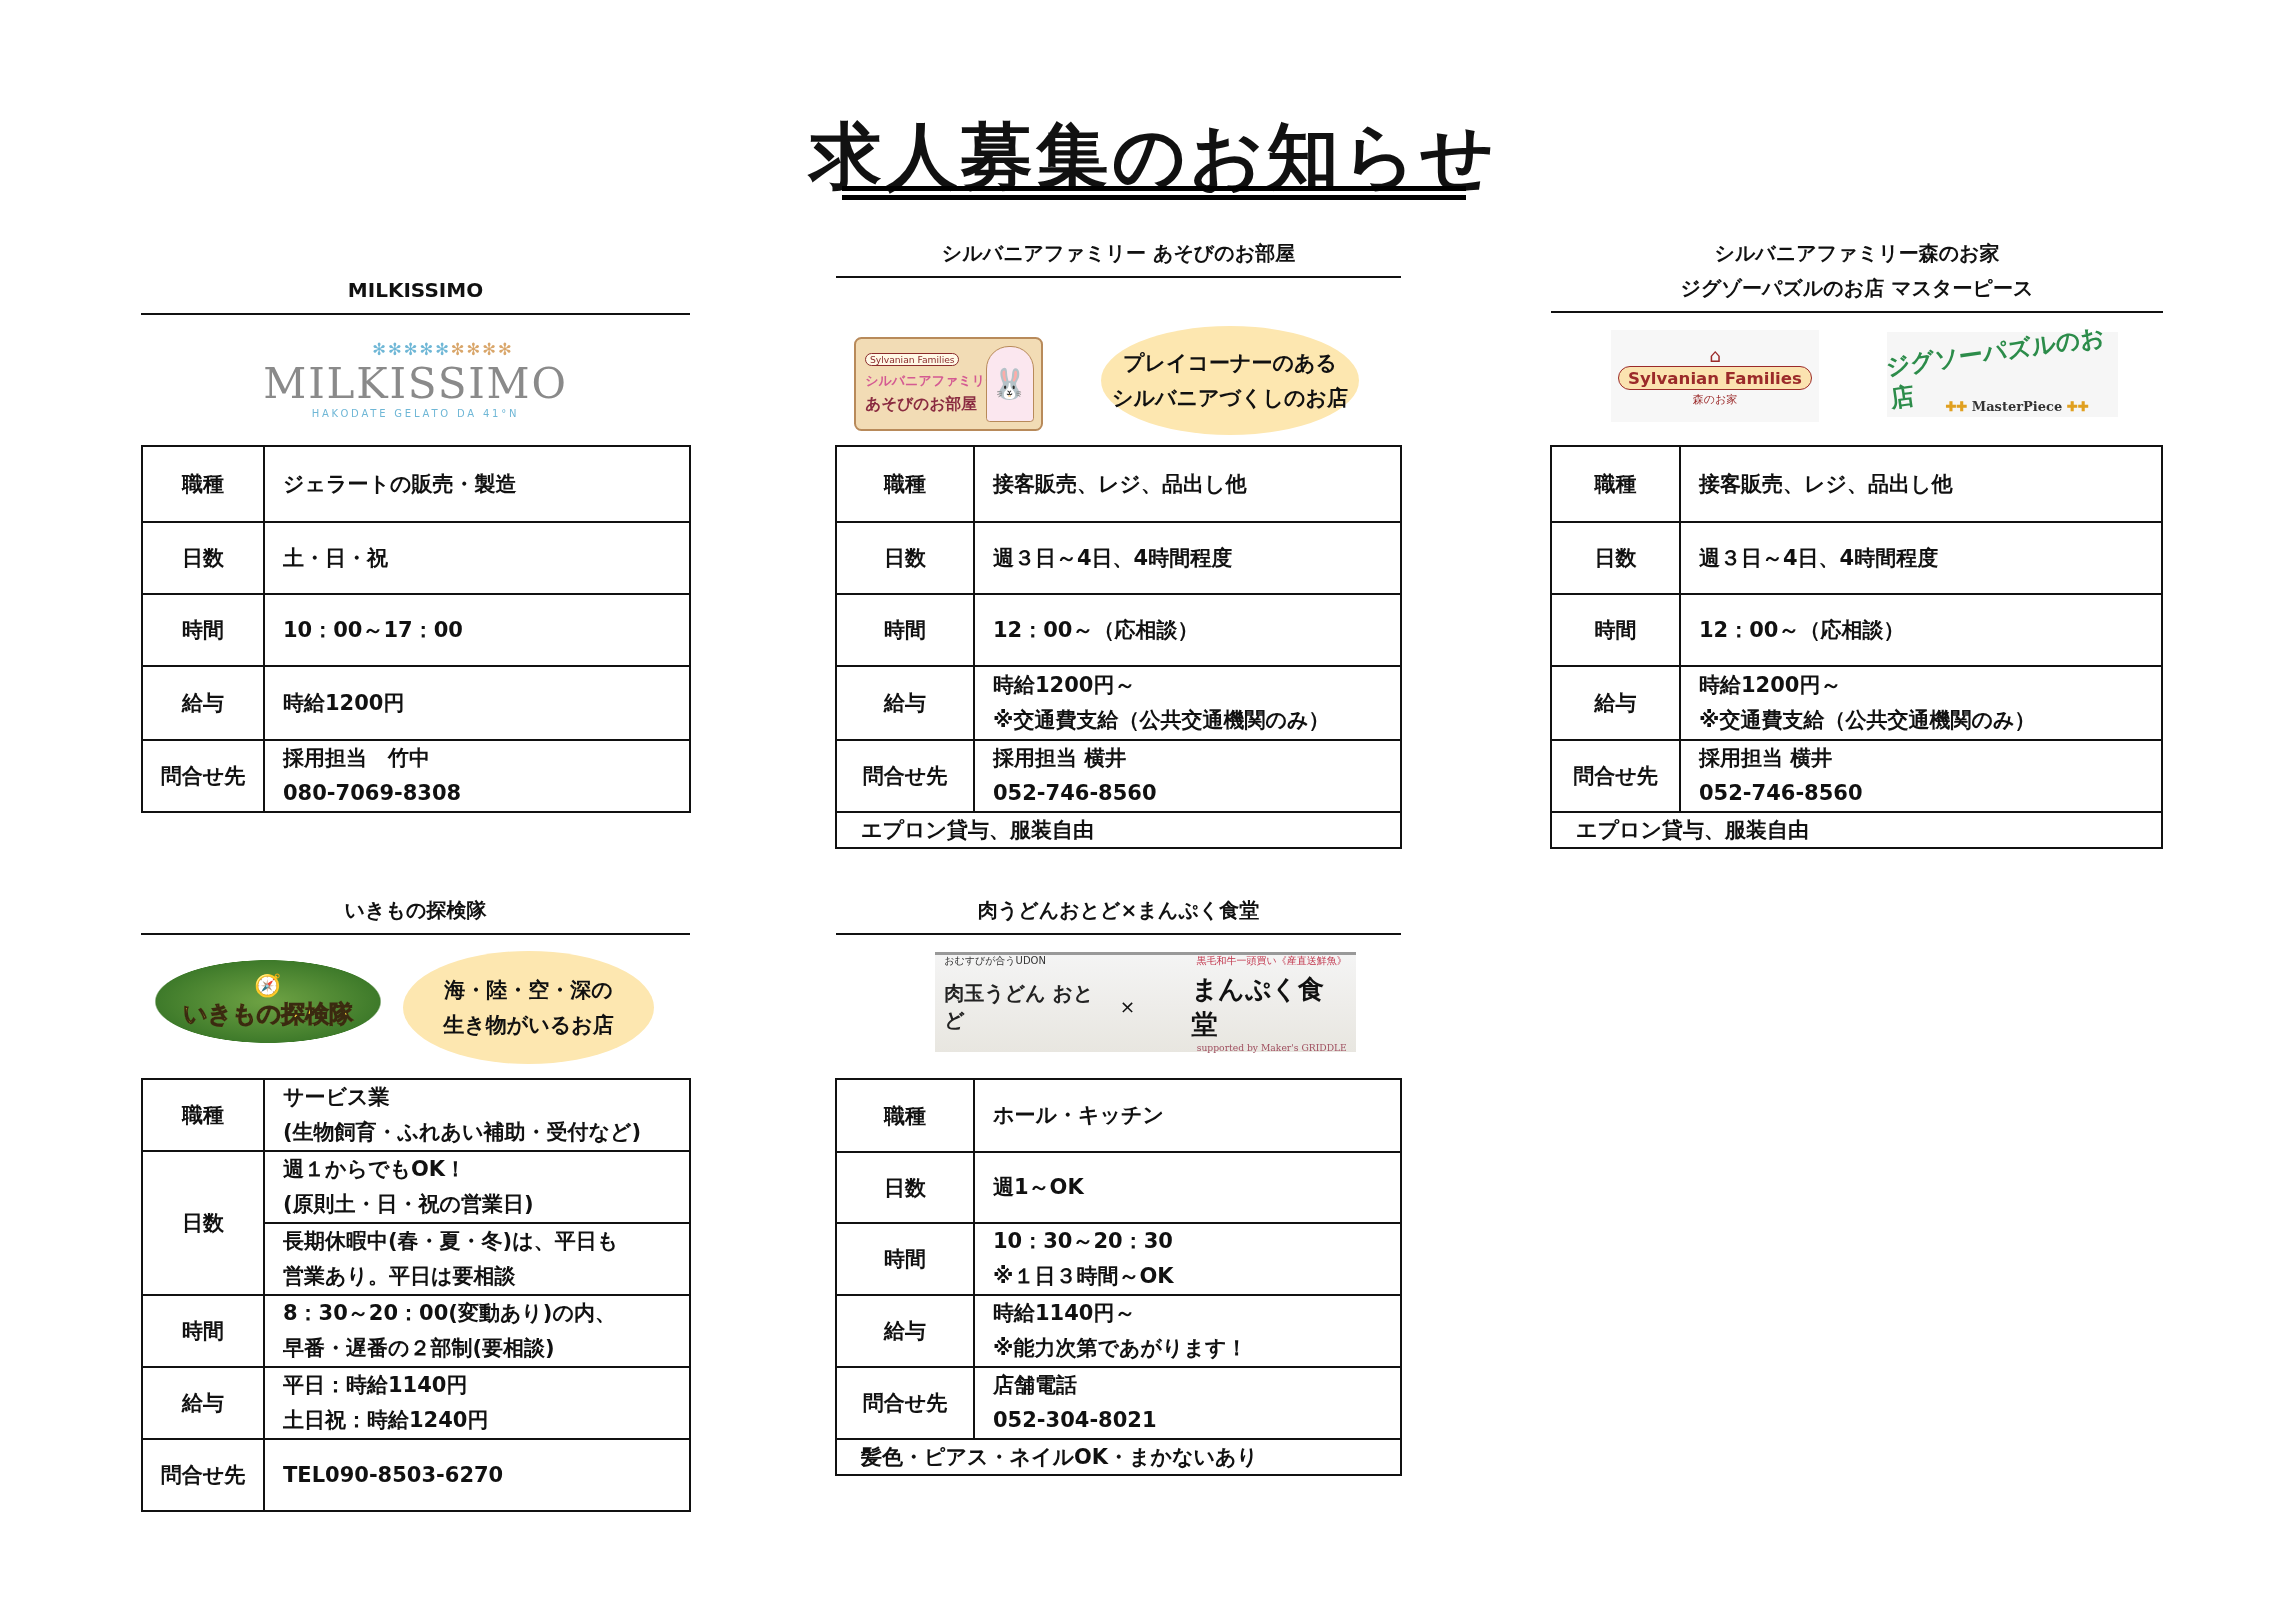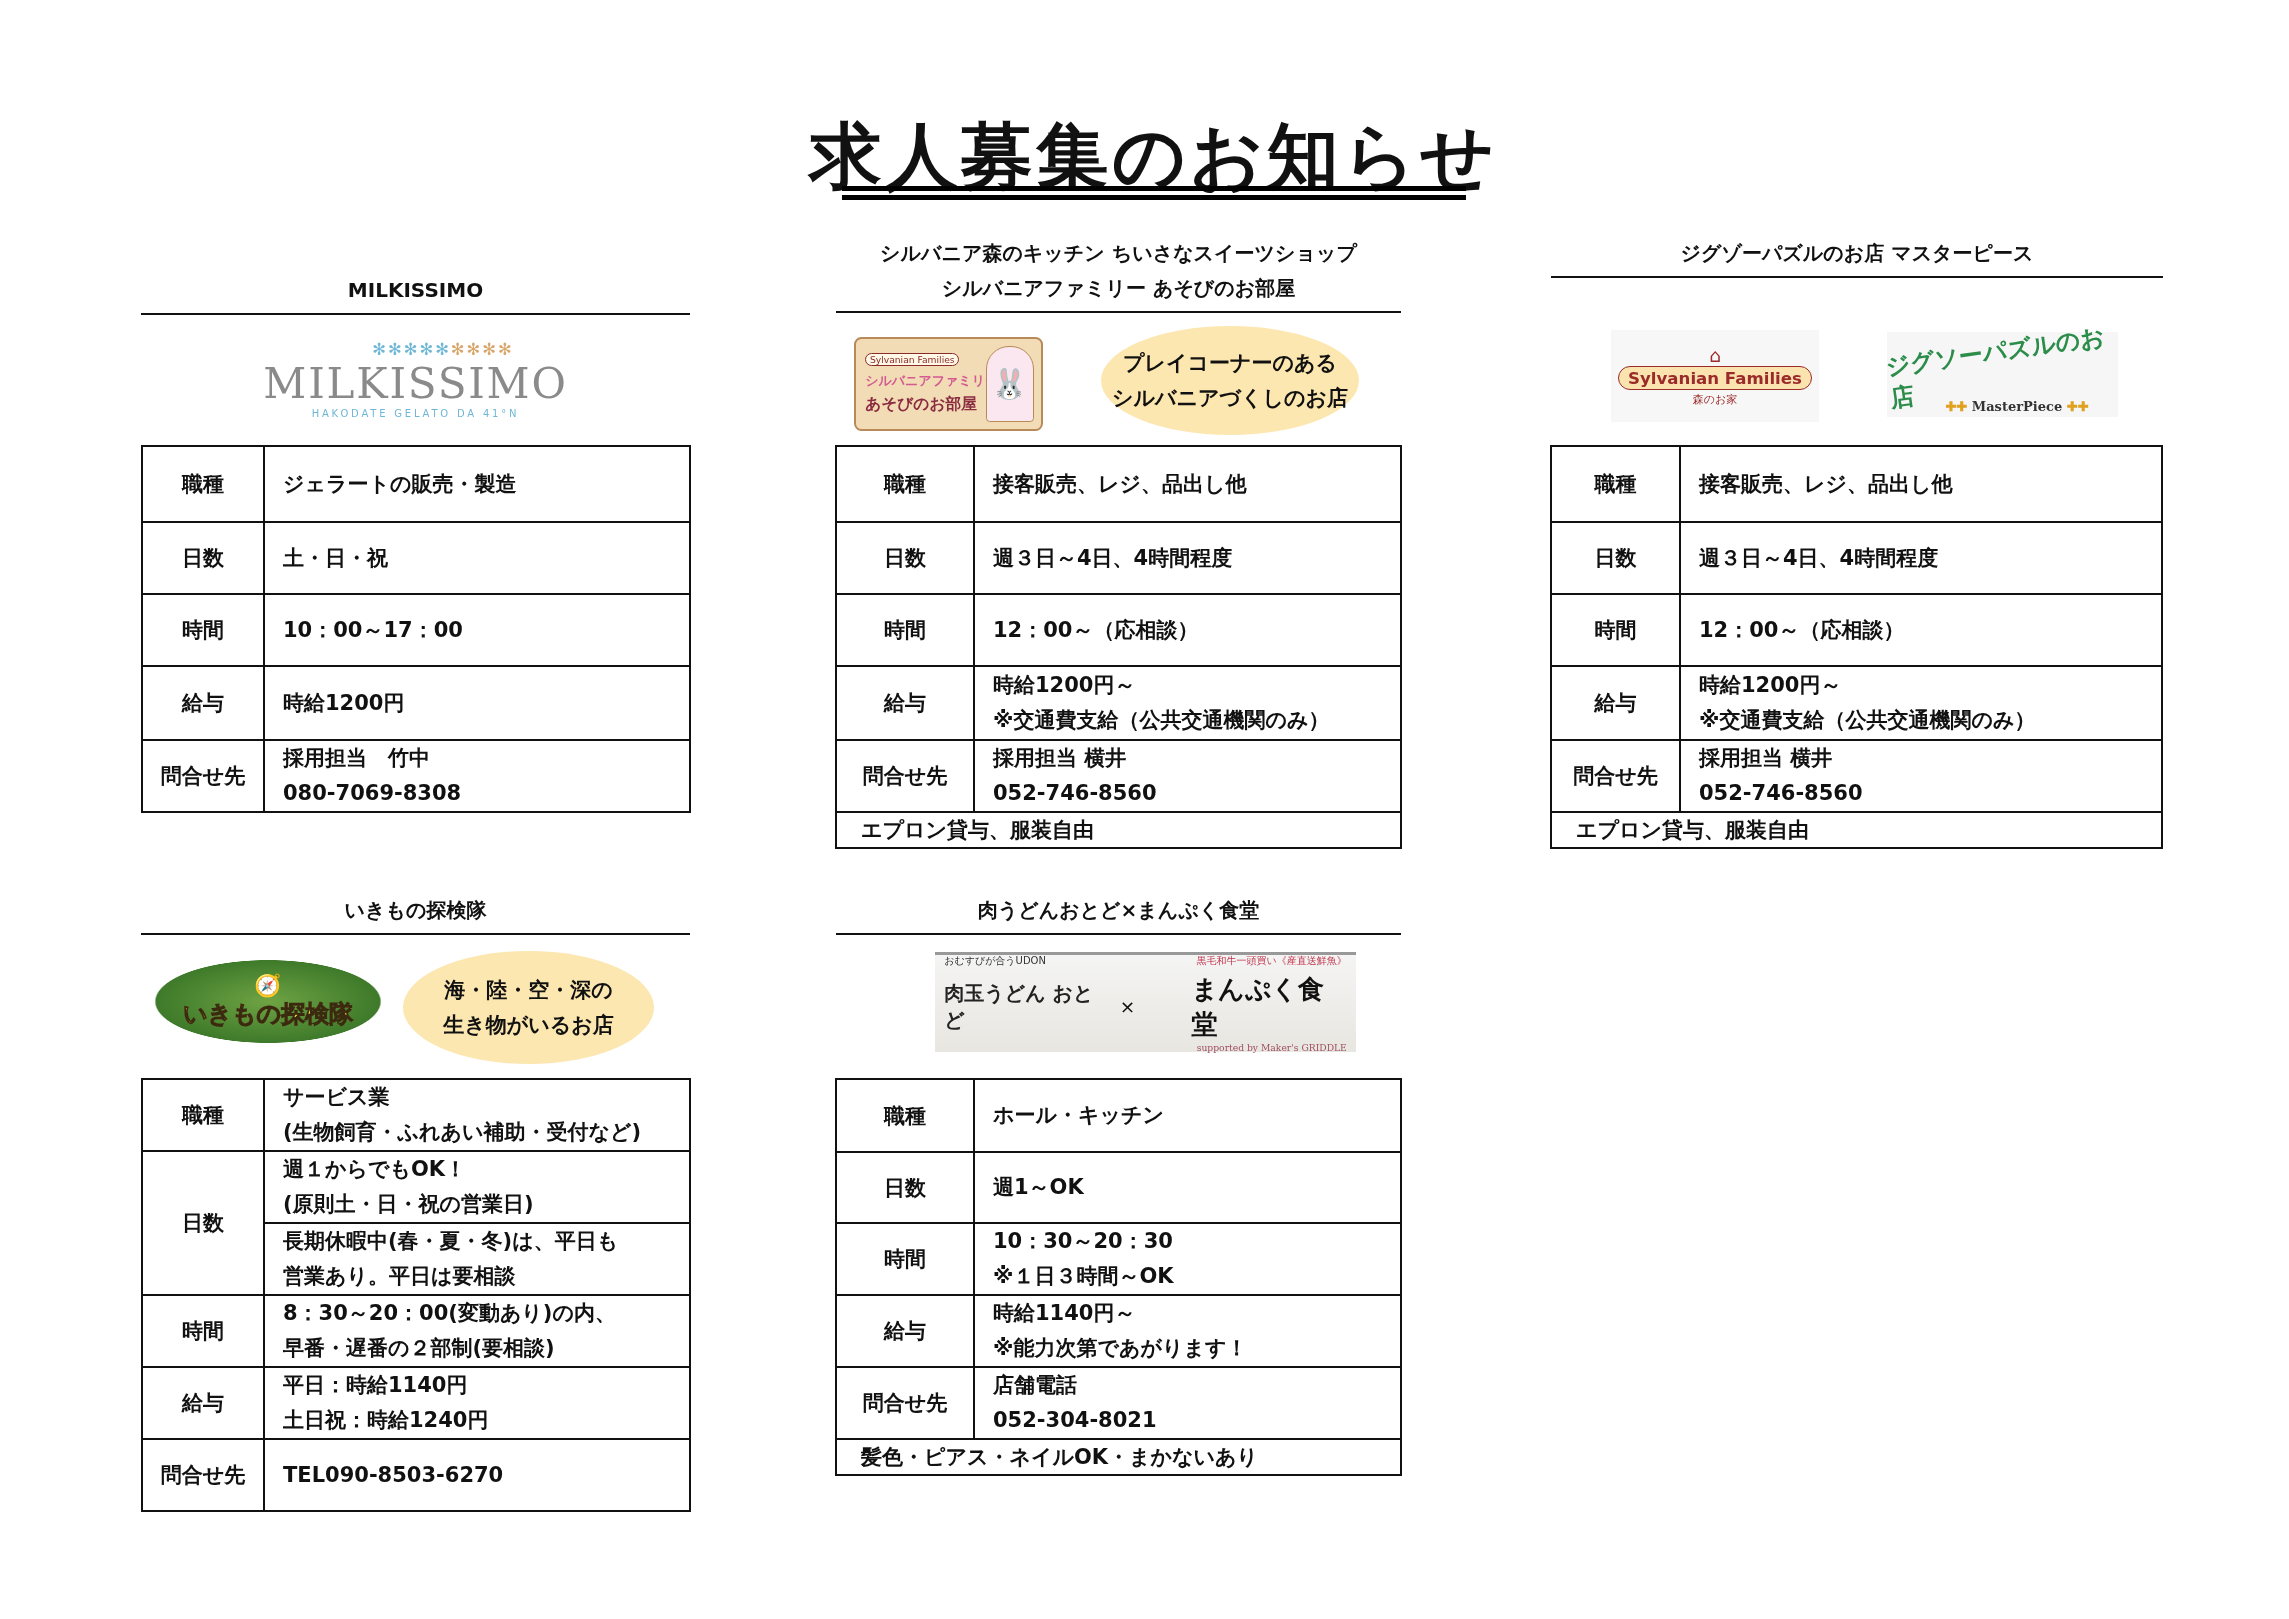--- a/index.html
+++ b/index.html
@@ -61,21 +61,20 @@
         <td class="k">問合せ先</td>
         <td class="v">
           <div>採用担当　竹中</div>
           <div>080-7069-8308</div>
         </td>
       </tr>
 </tbody>
   </table>
 
 <div class="shop-head" style="left:836px;width:565px;top:236px;">
-  <div>シルバニア森のキッチン ちいさなスイーツショップ</div>
   <div>シルバニアファミリー あそびのお部屋</div>
   <div class="rule"></div>
 </div>
 <div class="logo" style="left:854px;top:337px;width:189px;height:94px;background:#f2dcb5;border:2.8px solid #b88a5a;border-radius:7.4px;align-items:flex-start;padding-left:9.2px;box-sizing:border-box;">
   <div style="font-size:9.2px;color:#8a2b2b;border:0.9px solid #8a2b2b;border-radius:7.4px;padding:0 3.7px;background:#fff8e6;">Sylvanian Families</div>
   <div style="font-size:13px;color:#d45a92;font-weight:bold;margin-top:5.5px;">シルバニアファミリー</div>
   <div style="font-size:15.7px;color:#8a2b40;font-weight:bold;margin-top:3.7px;">あそびのお部屋</div>
   <div style="position:absolute;right:7.4px;top:7.4px;width:46px;height:74px;border-radius:23px 23px 3.7px 3.7px;background:#fbe7ef;border:1.8px solid #b88a5a;font-size:29.5px;text-align:center;line-height:74px;">🐰</div>
 </div>
 <div class="bubble" style="left:1101px;top:326px;width:258px;height:109px;">
@@ -114,20 +113,21 @@
           <div>052-746-8560</div>
         </td>
       </tr>
   <tr style="height:36px">
         <td colspan="2" class="note">エプロン貸与、服装自由</td>
       </tr>
 </tbody>
   </table>
 
 <div class="shop-head" style="left:1551px;width:612px;top:236px;">
+  <div>シルバニアファミリー森のお家</div>
   <div>ジグゾーパズルのお店 マスターピース</div>
   <div class="rule"></div>
 </div>
 <div class="logo" style="left:1611px;top:330px;width:208px;height:92px;background:#f7f7f7;">
   <div style="font-size:18.5px;color:#9b2a2a;">⌂</div>
   <div style="font-size:16.6px;font-weight:bold;color:#9b2a2a;background:#fbe3b0;border:1.8px solid #9b2a2a;border-radius:13px;padding:1.8px 9.2px;">Sylvanian Families</div>
   <div style="font-size:11px;color:#9b2a2a;margin-top:1.8px;">森のお家</div>
 </div>
 <div class="logo" style="left:1887px;top:332px;width:231px;height:85px;background:#f6f6f6;">
   <div style="font-size:24px;font-weight:bold;color:#2c8c4a;transform:rotate(-8deg);">ジグソーパズルのお店</div>

